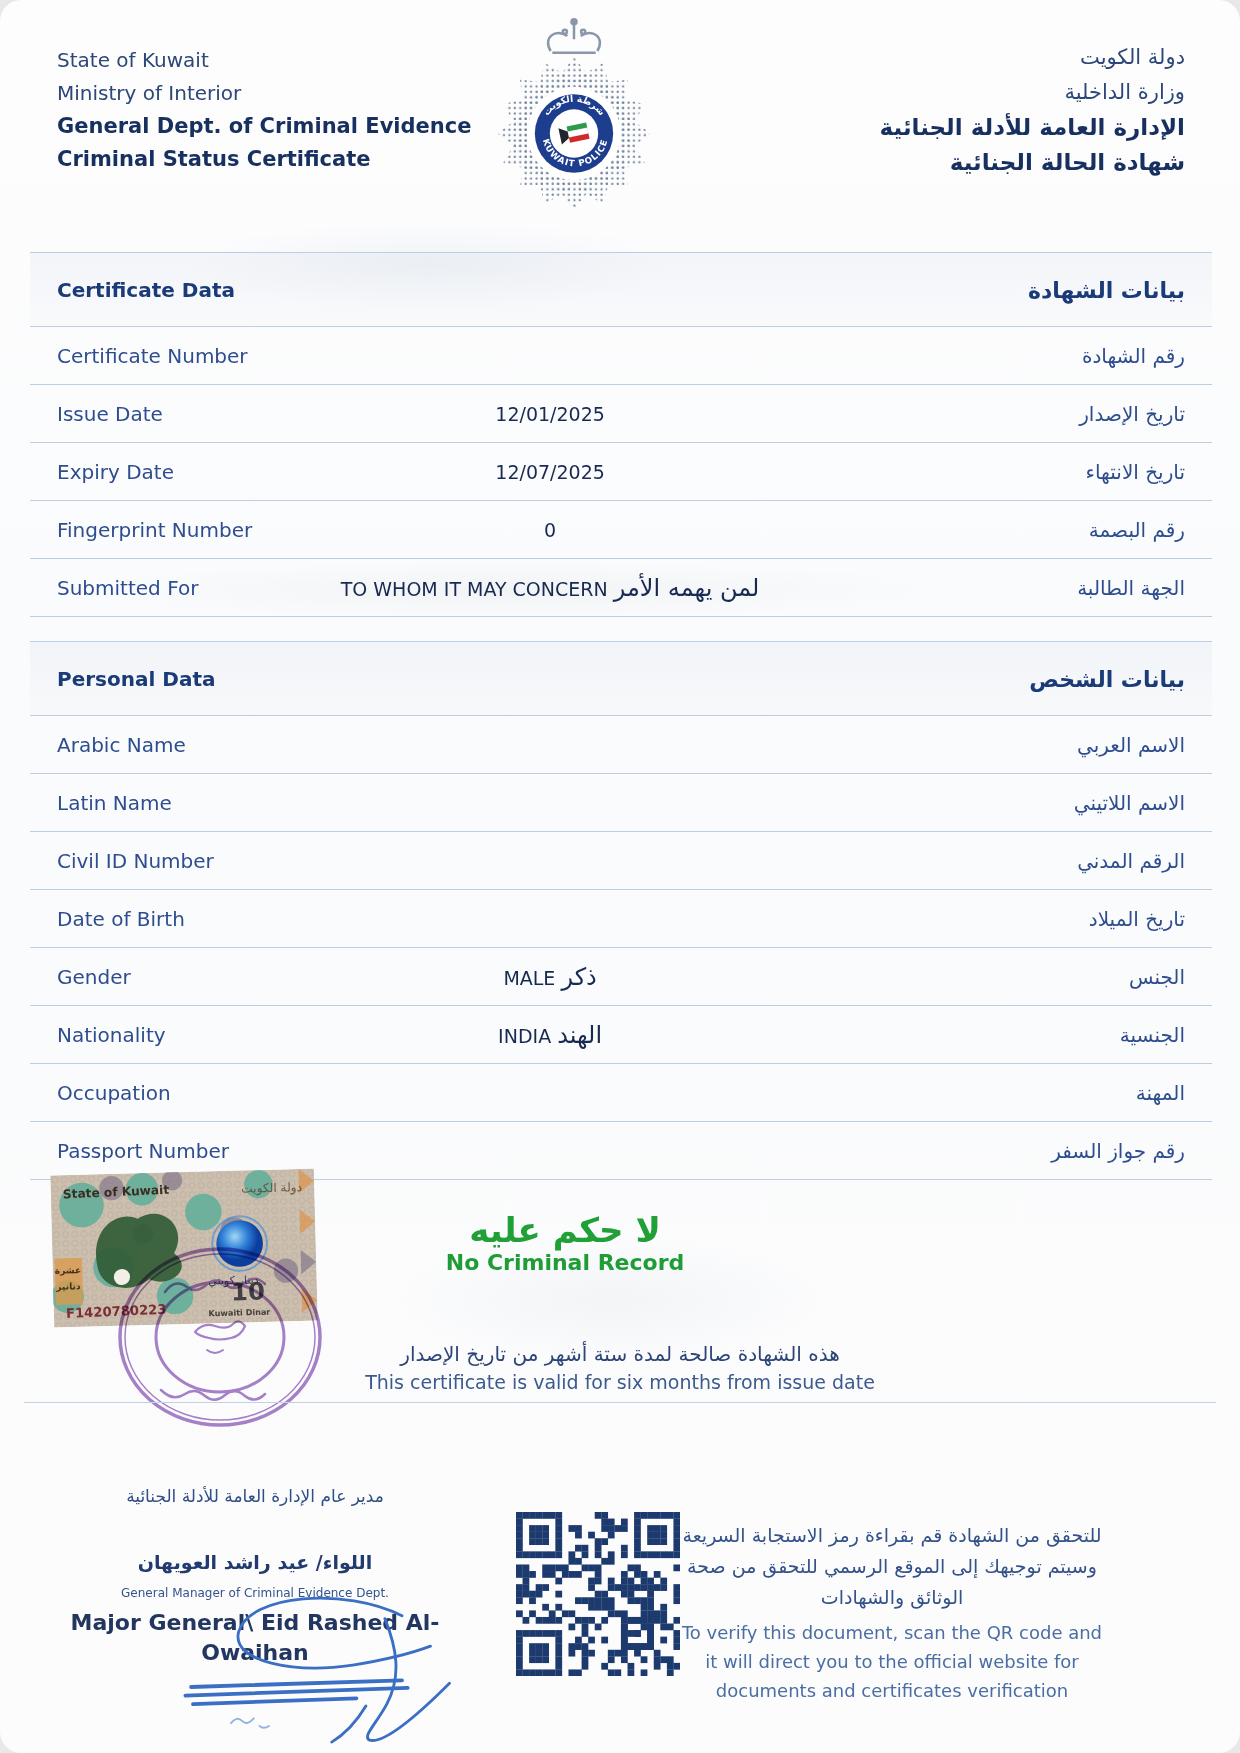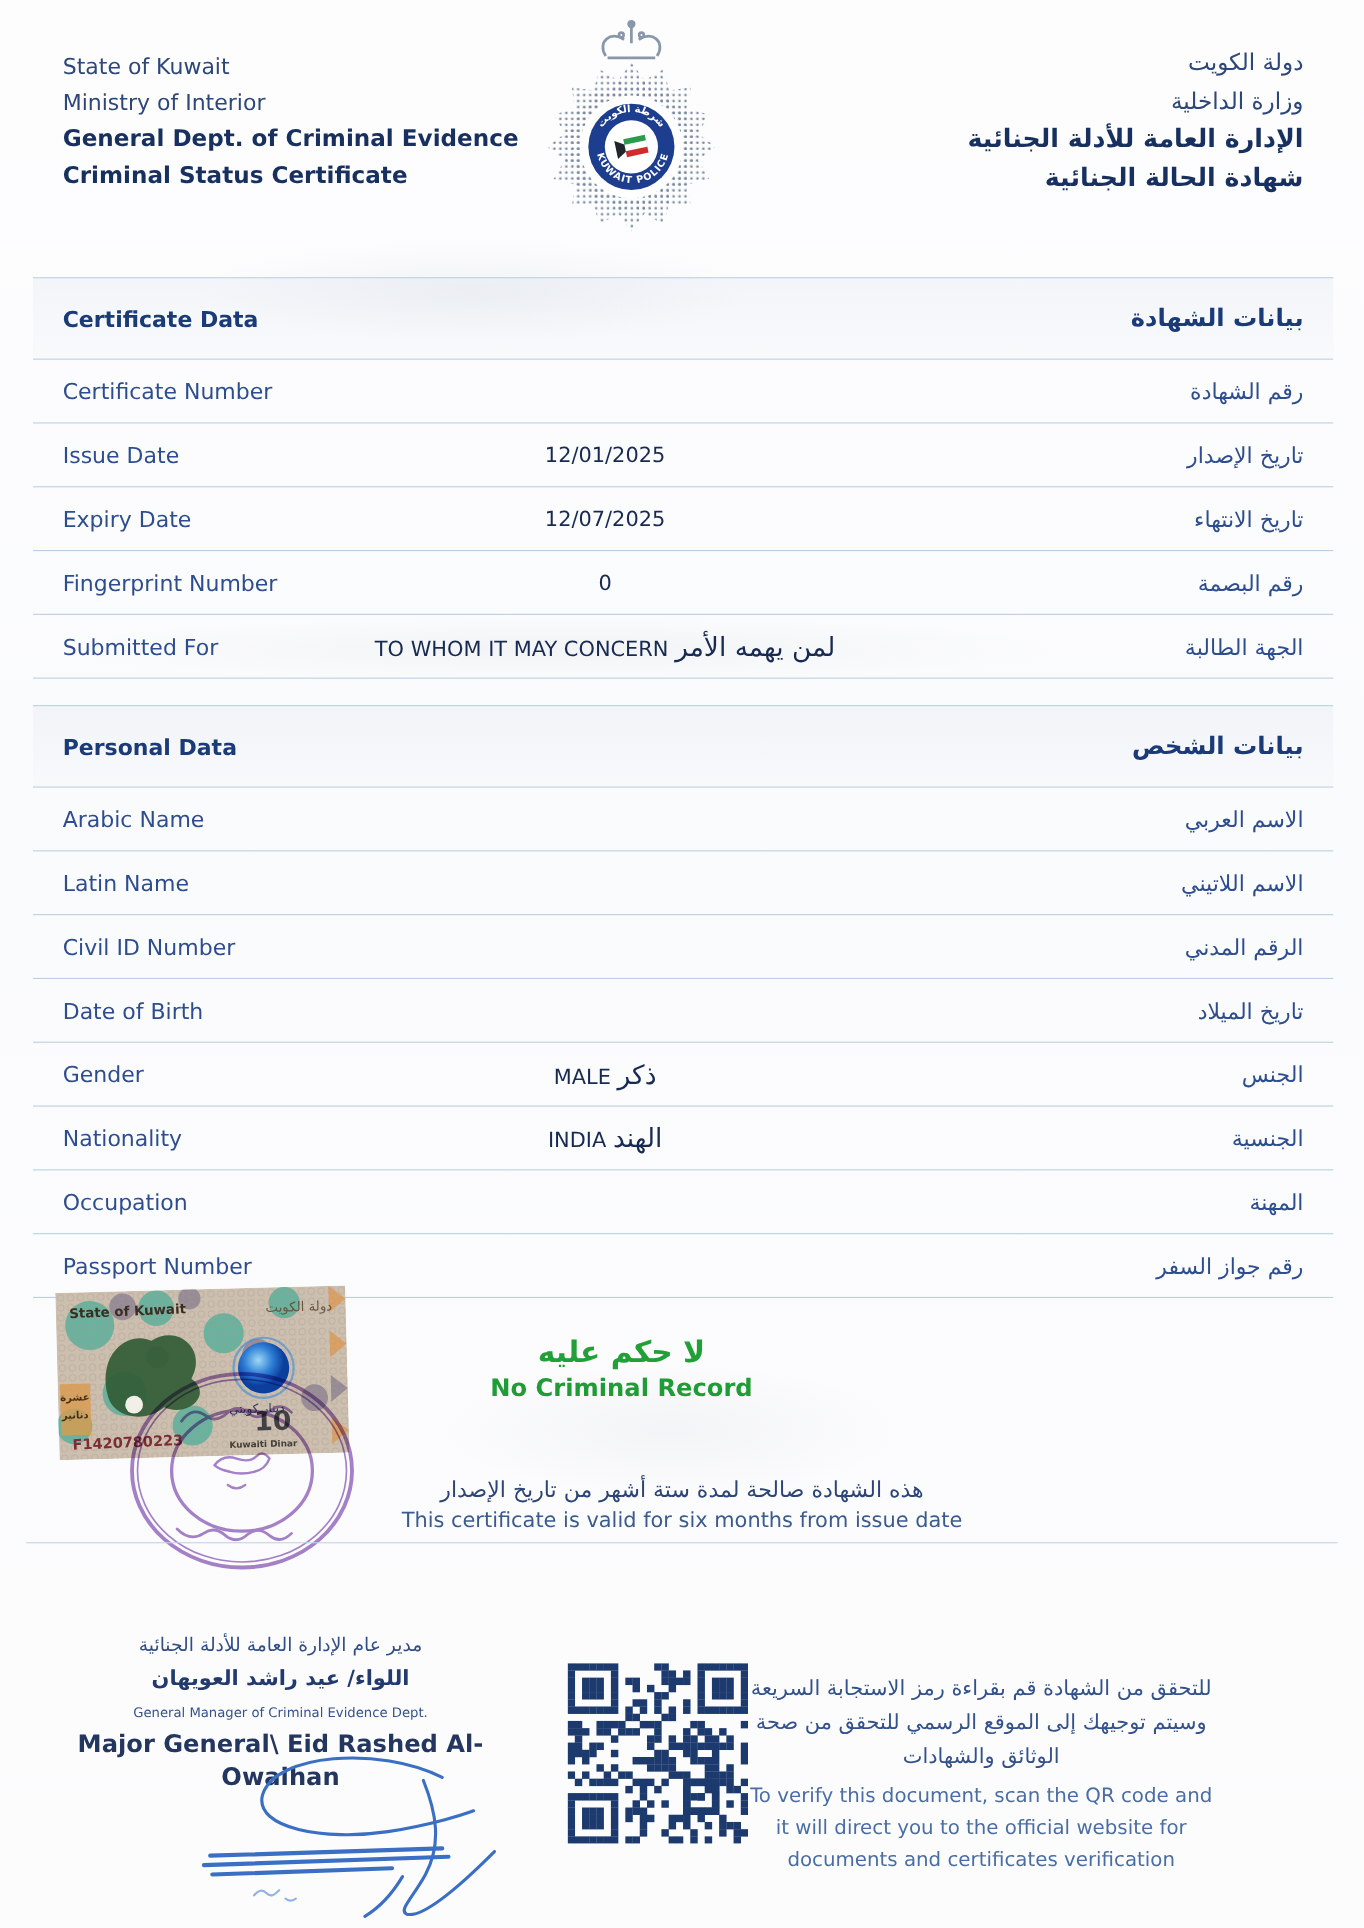--- a/index.html
+++ b/index.html
@@ -2,21 +2,21 @@
 <html lang="en"><head>
 <meta charset="utf-8">
 <style>
   :root{
     --navy:#1d3569; --label:#2e4d8f; --value:#182a52; --line:#bccfe2;
     --green:#22a038; --purple:#7d46b0; --ink:#3a6fc4;
   }
   *{margin:0;padding:0;box-sizing:border-box;}
   body{background:#e8e8ea;font-family:"DejaVu Sans","Liberation Sans",sans-serif;}
   .page{position:relative;width:1240px;height:1753px;margin:0 auto;overflow:hidden;
-        background:linear-gradient(180deg,#fdfdfe 0%,#fafbfc 40%,#fcfcfd 100%);}
+        background:linear-gradient(180deg,#fdfdfe 0%,#fafbfc 40%,#fcfcfd 100%);border-radius:21px;}
   .smudge{position:absolute;border-radius:50%;pointer-events:none;}
   .s1{left:180px;top:220px;width:500px;height:90px;background:radial-gradient(closest-side,rgba(176,186,200,.14),transparent);}
   .s2{left:60px;top:560px;width:900px;height:60px;background:radial-gradient(closest-side,rgba(176,186,200,.12),transparent);}
   .s3{left:400px;top:1240px;width:420px;height:120px;background:radial-gradient(closest-side,rgba(170,180,196,.10),transparent);}
 
   
   .hdr-en{position:absolute;left:57px;top:44px;color:#2c4778;font-size:20px;line-height:33px;}
   .hdr-en .b{font-weight:bold;color:#17305f;font-size:21px;}
   .hdr-ar{position:absolute;right:55px;top:40px;text-align:right;direction:rtl;color:#2c4778;font-size:21px;line-height:35px;}
   .hdr-ar .b{font-weight:bold;color:#17305f;font-size:23px;}
@@ -30,31 +30,31 @@
   .lbl-en{position:absolute;left:27px;top:50%;transform:translateY(-50%);color:var(--label);font-size:20px;white-space:nowrap;}
   .lbl-ar{position:absolute;right:27px;top:50%;transform:translateY(-50%);direction:rtl;color:var(--label);font-size:20px;white-space:nowrap;}
   .band .lbl-en{font-weight:bold;color:#1a3a78;}
   .band .lbl-ar{font-weight:bold;color:#1a3a78;font-size:22px;}
   .val{position:absolute;left:0;width:88%;top:50%;transform:translateY(-50%);text-align:center;
        color:var(--value);font-size:19px;font-weight:normal;white-space:nowrap;}
   .val .ar{font-size:24px;}
 
   
   .result{position:absolute;left:0;top:1212px;width:1130px;text-align:center;}
-  .result .ar{direction:rtl;color:var(--green);font-weight:bold;font-size:27px;line-height:36px;}
+  .result .ar{direction:rtl;color:var(--green);font-weight:bold;font-size:34px;line-height:36px;}
   .result .en{color:#1f9c35;font-weight:bold;font-size:22px;margin-top:2px;}
   .validity{position:absolute;left:65px;top:1340px;width:1110px;text-align:center;}
   .validity .ar{direction:rtl;color:#2c4576;font-size:20px;line-height:29px;}
   .validity .en{color:#3b5a8e;font-size:19px;margin-top:2px;}
   .rule{position:absolute;left:24px;right:24px;top:1402px;height:0;border-top:1px solid #c3d3e3;}
 
   
   .sig-block{position:absolute;left:40px;top:1482px;width:430px;text-align:center;}
   .sig-block .l1{direction:rtl;color:#2f4d86;font-size:17px;line-height:29px;}
-  .sig-block .l2{direction:rtl;color:#223a6e;font-weight:bold;font-size:19px;line-height:31px;}
+  .sig-block .l2{direction:rtl;color:#223a6e;font-weight:bold;font-size:19px;line-height:31px;margin-top:36px;}
   .sig-block .l3{color:#33538c;font-size:12px;line-height:30px;}
   .sig-block .l4{color:#23365f;font-weight:bold;font-size:22px;line-height:30px;}
   .signature{position:absolute;left:112px;top:1592px;width:352px;height:152px;}
   .qr{position:absolute;left:516px;top:1512px;width:164px;height:164px;}
   .verify{position:absolute;left:680px;top:1520px;width:424px;text-align:center;}
   .verify .ar{direction:rtl;color:#33518a;font-size:19px;line-height:31px;}
   .verify .en{color:#4a6da3;font-size:18px;line-height:29px;margin-top:5px;}
 
   .rstamp{position:absolute;left:52px;top:1172px;width:264px;height:152px;transform:rotate(-1.5deg);}
   .inkstamp{position:absolute;left:95px;top:1240px;width:250px;height:196px;mix-blend-mode:multiply;opacity:.85;}

